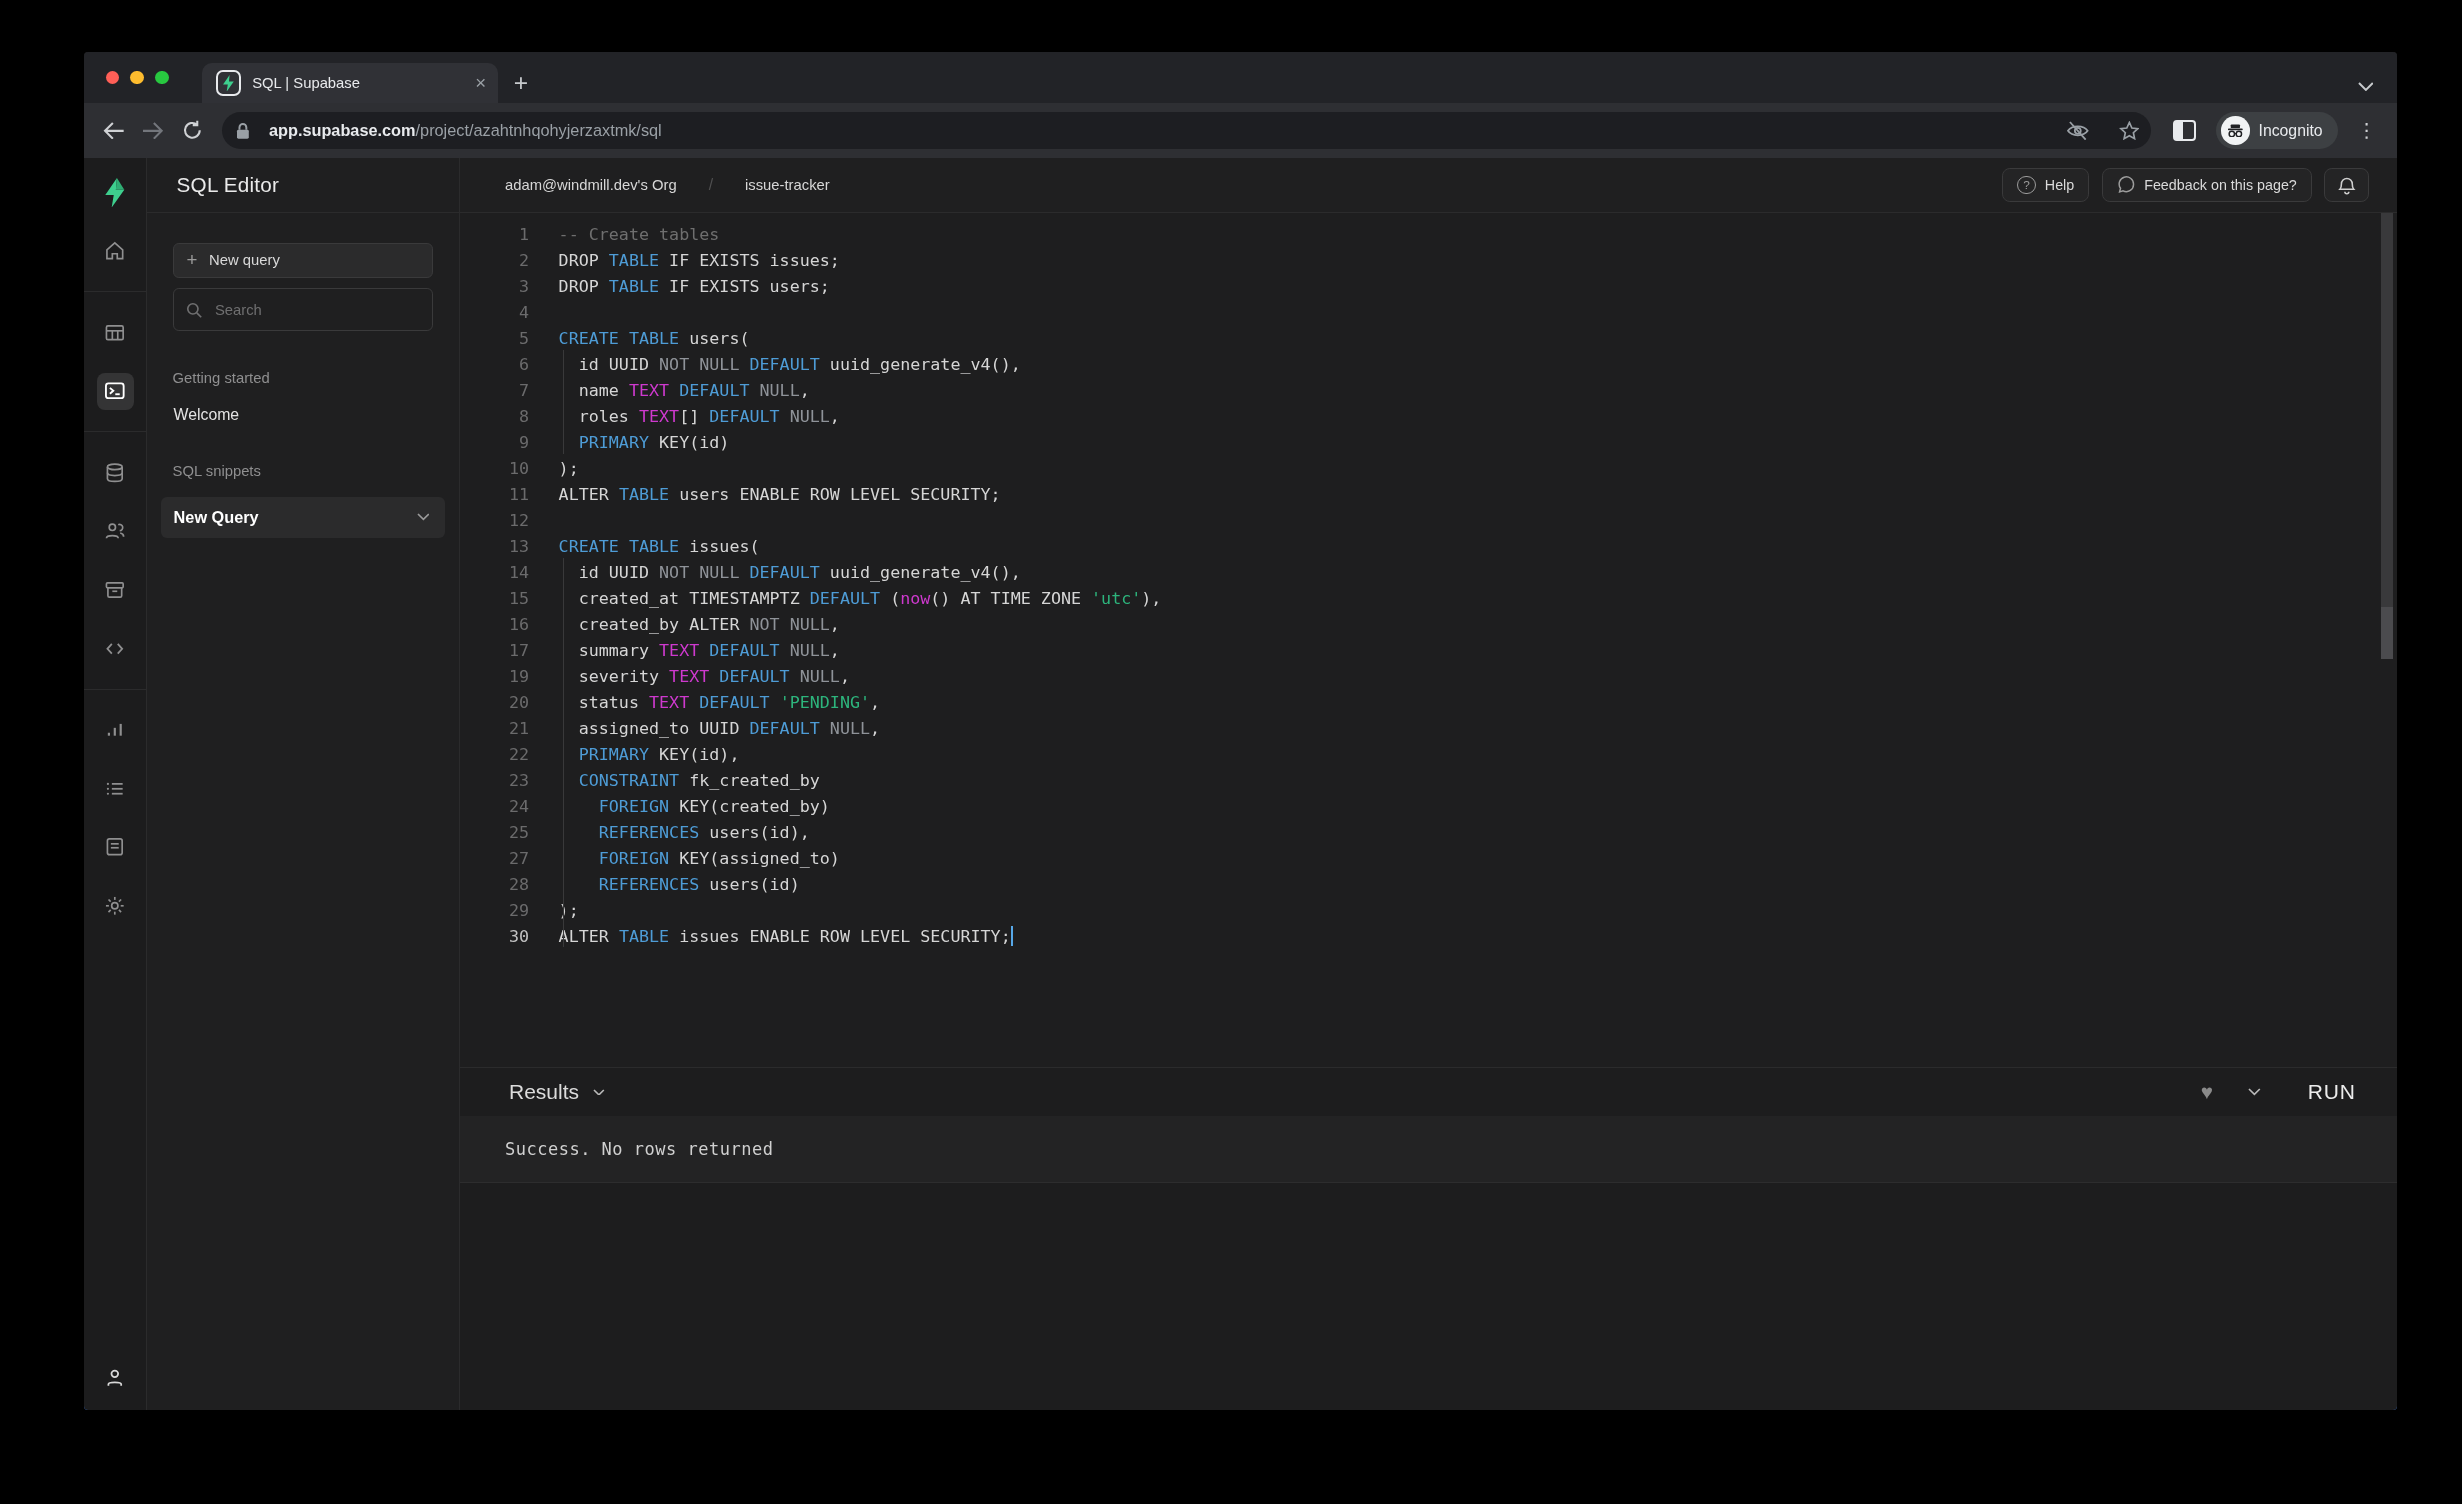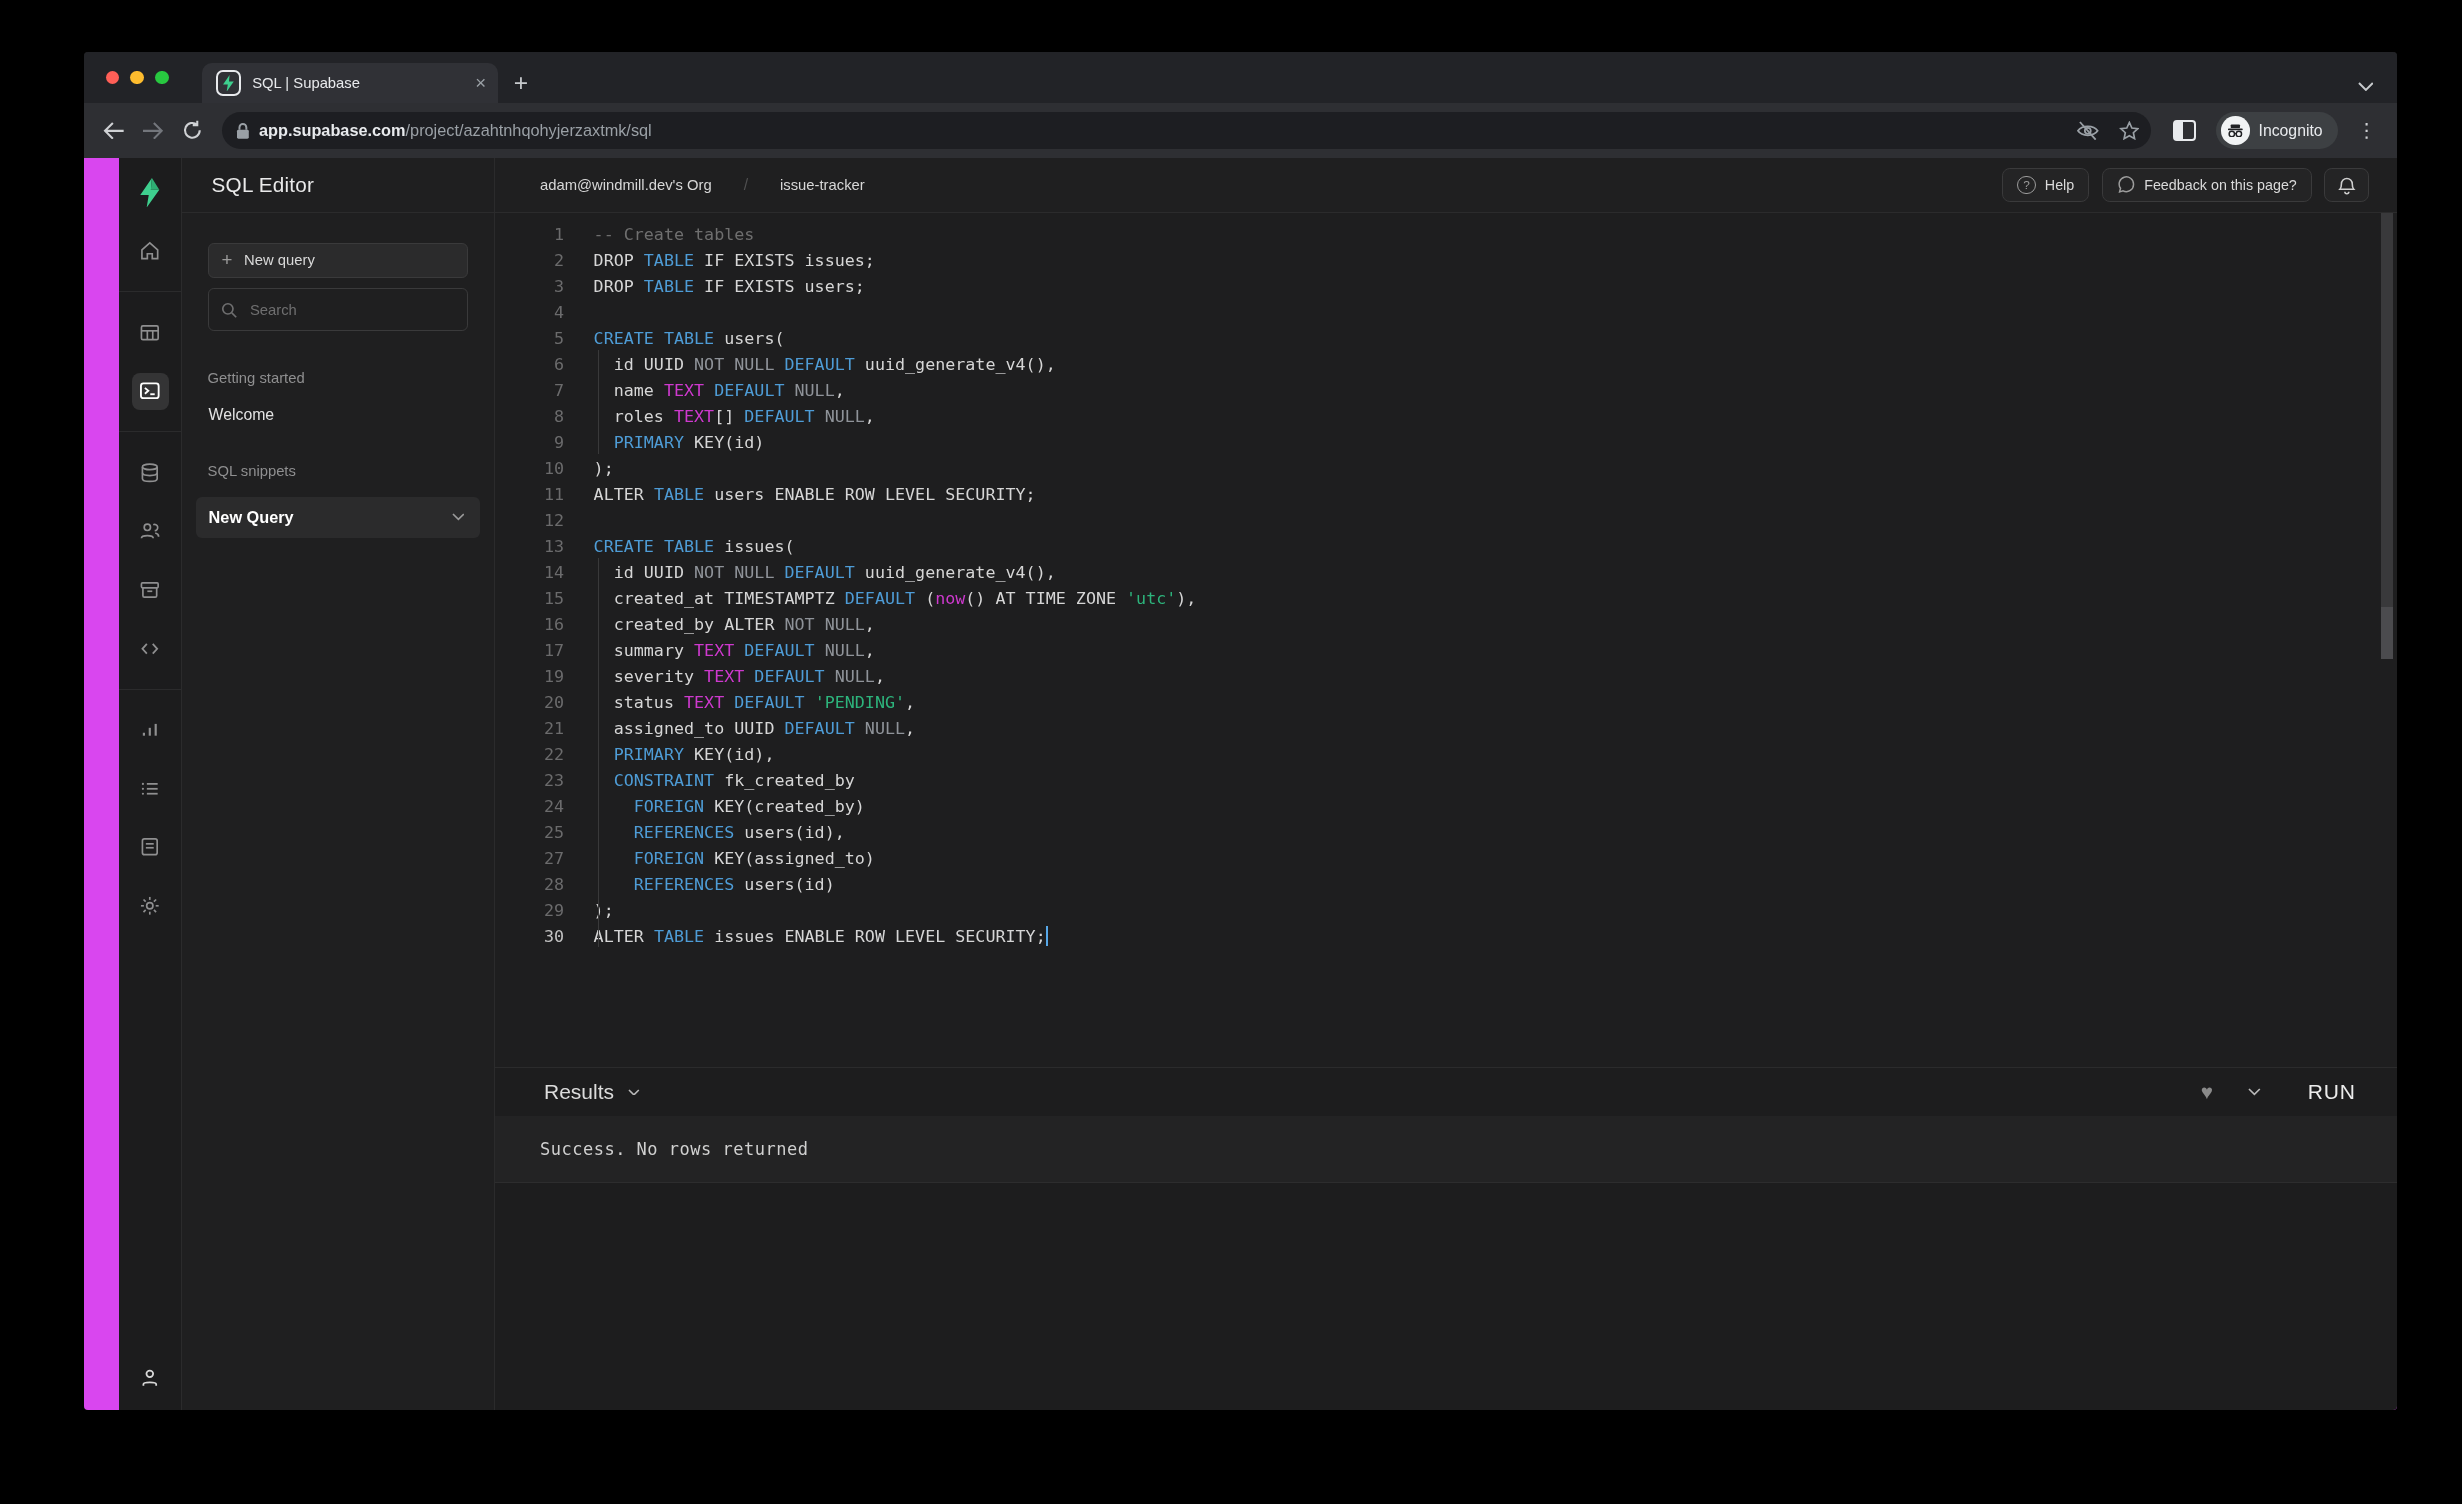--- a/index.html
+++ b/index.html
@@ -19,34 +19,34 @@
          display:flex; align-items:center; padding:0 11.8px 0 13.8px; gap:10.8px; }
   .favicon { width:25.6px; height:25.6px; border:2px solid #e8eaed; border-radius:6.9px; display:flex;
              align-items:center; justify-content:center; flex:none; }
   .tab-title { color:#e8eaed; font-size:14.8px; flex:1; white-space:nowrap; overflow:hidden; }
   .tab-close { color:#9aa0a6; font-size:18.7px; line-height:18.7px; cursor:default; }
   .newtab { color:#c7cacd; font-size:24.6px; margin:0 0 7.9px 15.8px; line-height:24.6px; }
   .tabsearch { margin:0 23.6px 11.8px auto; }
   .toolbar { height:55px; background:#2e2f33; display:flex; align-items:center; padding:0 13.8px; gap:5.9px; flex:none; }
   .navbtn { width:33px; height:33px; display:flex; align-items:center; justify-content:center; border-radius:50%; }
   .omnibox { flex:1; height:37px; background:#1d1e22; border-radius:18.7px; margin:0 7.9px;
-             display:flex; align-items:center; padding:0 11.8px 0 13.8px; gap:9px; }
+             display:flex; align-items:center; padding:0 11.8px 0 13.8px; gap:19px; }
   .url { font-size:16.3px; white-space:nowrap; overflow:hidden; flex:1; }
   .url .dom { color:#e8eaed; font-weight:bold; }
   .url .path { color:#9aa0a6; }
   .sidepanel { width:23.6px; height:20.7px; border:2.5px solid #e8eaed; border-radius:3.9px; position:relative; margin:0 7.9px; }
   .sidepanel::after { content:""; position:absolute; left:-1px; top:-1px; width:8.9px; height:17.7px; background:#e8eaed; }
   .incog { height:37px; background:#3d4043; border-radius:18.7px; display:flex; align-items:center;
            gap:8.9px; padding:0 15.8px 0 4.9px; margin:0 5.9px; }
   .incog-circle { width:28.6px; height:28.6px; background:#f1f3f4; border-radius:50%; display:flex;
                   align-items:center; justify-content:center; }
   .incog-label { color:#e8eaed; font-size:15.8px; }
 
   
-  .app { flex:1; display:flex; background:#d946ef; min-height:0;padding-left:35px; }
+  .app { flex:1; display:flex; background:#3b82f6; min-height:0; }
   .rail { width:63px; background:#1c1c1d; border-right:1px solid #2b2b2c; display:flex; flex-direction:column;
           align-items:center; padding-top:15.8px; gap:21.7px; flex:none; }
   .railbtn { width:37px; height:37px; border-radius:7.9px; display:flex; align-items:center; justify-content:center; flex:none; }
   .railbtn.active { background:#343435; }
   .raildiv { width:62px; height:1px; background:#2b2b2c; flex:none; }
   .rail .bottom { margin-top:auto; margin-bottom:13.8px; }
 
   .sidebar { width:313px; background:#1f1f20; border-right:1px solid #2b2b2c; display:flex; flex-direction:column; flex:none; }
   .sb-head { height:55px; border-bottom:1px solid #2b2b2c; display:flex; align-items:center; padding-left:29.6px; flex:none; }
   .sb-title { color:#eaeaea; font-size:20.7px; letter-spacing:0.2px; }

